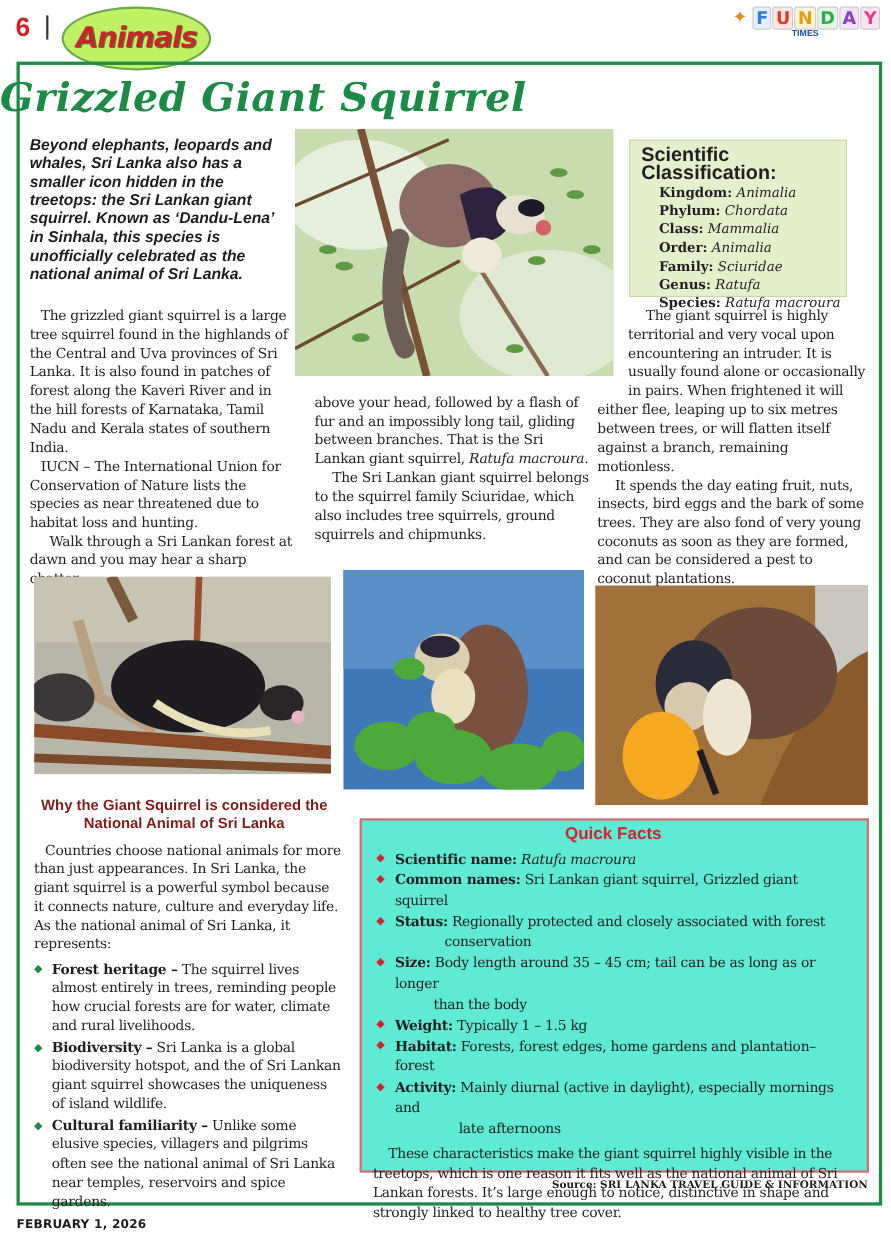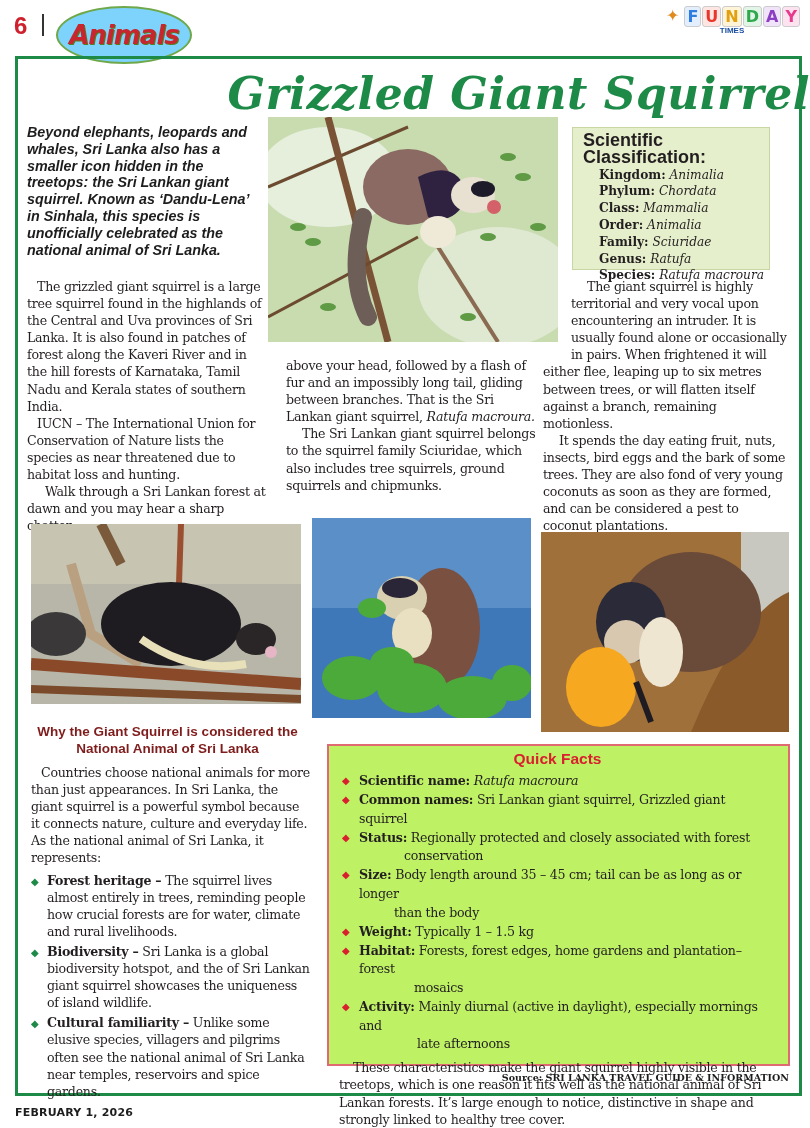--- a/index.html
+++ b/index.html
@@ -1,32 +1,32 @@
 <!DOCTYPE html>
 <html><head>
 <meta charset="utf-8">
 <style>
   * { box-sizing: border-box; margin: 0; padding: 0; }
   html, body { width: 810px; height: 1128px; background: #ffffff; overflow: hidden; }
   body { position: relative; font-family: "DejaVu Serif", serif; color: #231f20; }
 
   .page-num { position: absolute; left: 14px; top: 12px; font-family: "Liberation Sans", sans-serif; font-weight: bold; font-size: 24px; color: #d0202e; }
   .page-sep { position: absolute; left: 42px; top: 14px; width: 2px; height: 22px; background: #333; }
-  .section-logo { position: absolute; left: 56px; top: 6px; width: 136px; height: 58px; border-radius: 50%; background: #7dd3fc; border: 2px solid #6fa84a; display: flex; align-items: center; justify-content: center; }
+  .section-logo { position: absolute; left: 56px; top: 6px; width: 136px; height: 58px; border-radius: 50%; background: #bef264; border: 2px solid #6fa84a; display: flex; align-items: center; justify-content: center; }
   .section-logo span { font-family: "DejaVu Sans", sans-serif; font-weight: bold; font-style: italic; font-size: 26px; color: #c8262e; letter-spacing: -1px; text-shadow: 1px 1px 0 #5a7b20; }
 
   .brand { position: absolute; right: 10px; top: 6px; text-align: center; }
   .brand-word { display: flex; gap: 1px; }
   .brand-word span { display: inline-block; font-family: "DejaVu Sans", sans-serif; font-weight: bold; font-size: 16px; padding: 0 2px; border-radius: 3px; border: 1px solid #ccc; }
   .brand-sub { font-family: "Liberation Sans", sans-serif; font-weight: bold; font-size: 8px; color: #1a4fa0; margin-top: -1px; }
   .brand-mascot { display: inline-block; color: #e08a20; font-size: 14px; margin-right: 2px; }
 
   .frame { position: absolute; left: 15px; top: 56px; width: 787px; height: 1040px; border: 3px solid #1e8a47; }
 
-  .title { position: absolute; left: 0; right: 0; top: 68px; text-align: right; font-family: "DejaVu Serif", serif; font-weight: bold; font-style: italic; font-size: 44px; color: #1e8a47; letter-spacing: 0.5px; }
+  .title { position: absolute; left: 0; right: 0; top: 68px; text-align: left; font-family: "DejaVu Serif", serif; font-weight: bold; font-style: italic; font-size: 36px; color: #1e8a47; letter-spacing: 0.5px; }
 
   .intro { position: absolute; left: 27px; top: 124px; width: 235px; font-family: "Liberation Sans", sans-serif; font-weight: bold; font-style: italic; font-size: 14.3px; line-height: 16.8px; color: #1d1d1d; }
 
   .body-text { font-family: "DejaVu Serif", serif; font-size: 12.6px; line-height: 17.1px; color: #231f20; letter-spacing: -0.25px; }
   .body-text p { text-indent: 10px; }
   .col1 { position: absolute; left: 27px; top: 278px; width: 240px; }
   .col2 { position: absolute; left: 286px; top: 357px; width: 256px; }
   .col3 { position: absolute; left: 543px; top: 278px; width: 245px; }
   .col3 .wrap { padding-left: 28px; }
 
@@ -44,21 +44,21 @@
   .sci-row i { font-style: italic; }
 
   .why-heading { position: absolute; left: 30px; top: 724px; width: 275px; text-align: center; font-family: "Liberation Sans", sans-serif; font-weight: bold; font-size: 13.5px; line-height: 16.5px; color: #7f1d1d; }
   .why-body { position: absolute; left: 31px; top: 764px; width: 280px; }
   .why-body p { text-indent: 10px; }
   .bullets { list-style: none; margin-top: 5px; }
   .bullets li { position: relative; padding-left: 16px; margin-bottom: 3px; }
   .bullets li .dot { position: absolute; left: 0; top: 1px; color: #1e8a47; font-size: 10px; }
   .bullets li b { font-weight: bold; }
 
-  .facts { position: absolute; left: 327px; top: 744px; width: 463px; height: 322px; background: #bef264; border: 2px solid #e06a72; padding: 4px 12px 6px 10px; }
+  .facts { position: absolute; left: 327px; top: 744px; width: 463px; height: 322px; background: #5eead4; border: 2px solid #e06a72; padding: 4px 12px 6px 10px; }
   .facts-title { text-align: center; font-family: "Liberation Sans", sans-serif; font-weight: bold; font-size: 15.5px; color: #d8202f; margin-bottom: 4px; }
   .facts ul { list-style: none; }
   .facts li { position: relative; padding-left: 20px; font-family: "DejaVu Serif", serif; font-size: 12.6px; line-height: 18.6px; letter-spacing: -0.25px; margin-bottom: 0.5px; }
   .facts li .dot { position: absolute; left: 3px; top: 0; color: #d8202f; font-size: 10px; }
   .facts li .cont { display: block; }
   .facts-note { margin-top: 5px; text-indent: 14px; font-family: "DejaVu Serif", serif; font-size: 12.6px; line-height: 17.4px; letter-spacing: -0.25px; }
 
   .source { position: absolute; right: 21px; top: 1072px; font-family: "DejaVu Serif", serif; font-weight: bold; font-size: 9.5px; color: #1d1d1d; }
   .date { position: absolute; left: 15px; top: 1106px; font-family: "DejaVu Sans", sans-serif; font-weight: bold; font-size: 11px; color: #1d1d1d; letter-spacing: 0.2px; }
 </style>
@@ -206,20 +206,20 @@
 </div>
 
 <div class="facts">
   <div class="facts-title">Quick Facts</div>
   <ul>
     <li><span class="dot">◆</span><b>Scientific name:</b> <i>Ratufa macroura</i></li>
     <li><span class="dot">◆</span><b>Common names:</b> <span>Sri Lankan giant squirrel, Grizzled giant squirrel</span></li>
     <li><span class="dot">◆</span><b>Status:</b> <span>Regionally protected and closely associated with forest</span><span class="cont" style="padding-left:45px;">conservation</span></li>
     <li><span class="dot">◆</span><b>Size:</b> <span>Body length around 35 – 45 cm; tail can be as long as or longer</span><span class="cont" style="padding-left:35px;">than the body</span></li>
     <li><span class="dot">◆</span><b>Weight:</b> <span>Typically 1 – 1.5 kg</span></li>
-    <li><span class="dot">◆</span><b>Habitat:</b> <span>Forests, forest edges, home gardens and plantation–forest</span><span class="cont" style="padding-left:55px;">mosaics</span></li>
+    <li><span class="dot">◆</span><b>Habitat:</b> <span>Forests, forest edges, home gardens and plantation–forest</span></li>
     <li><span class="dot">◆</span><b>Activity:</b> <span>Mainly diurnal (active in daylight), especially mornings and</span><span class="cont" style="padding-left:58px;">late afternoons</span></li>
   </ul>
   <p class="facts-note">These characteristics make the giant squirrel highly visible in the treetops, which is one reason it fits well as the national animal of Sri Lankan forests. It’s large enough to notice, distinctive in shape and strongly linked to healthy tree cover.</p>
 </div>
 
 <div class="source">Source: SRI LANKA TRAVEL GUIDE &amp; INFORMATION</div>
 <div class="date">FEBRUARY 1, 2026</div>
 
 </body></html>

